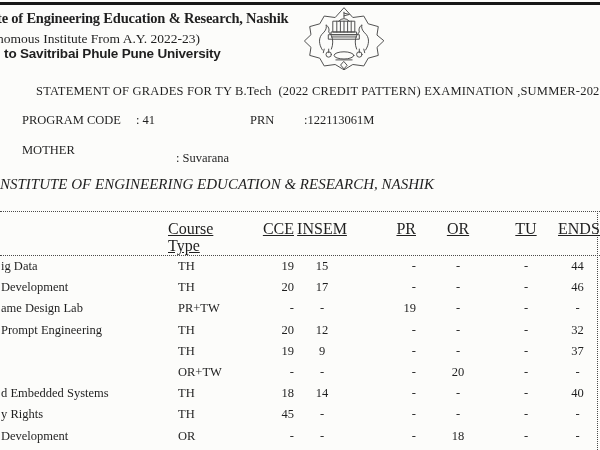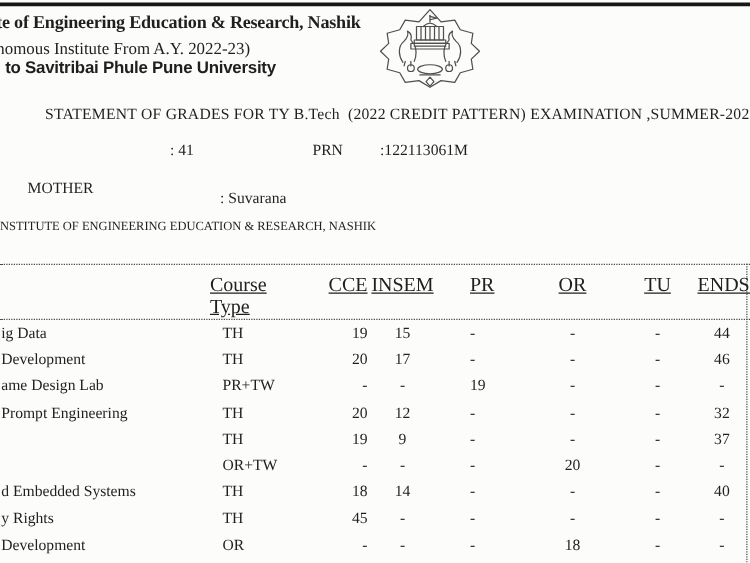--- a/index.html
+++ b/index.html
@@ -19,32 +19,32 @@
   .hdr3{top:46px;left:-3px;font-size:13.5px;font-weight:bold;font-family:"Liberation Sans",sans-serif;letter-spacing:-0.2px;}
   .crest{position:absolute;left:298px;top:5px;width:92px;height:72px;}
   .doc-title{top:84px;left:36px;font-size:12.5px;letter-spacing:0.2px;white-space:pre;}
   .lbl{font-size:12.5px;}
   .pc-label{top:113px;left:22px;}
   .pc-value{top:113px;left:136px;}
   .prn-label{top:113px;left:250px;}
   .prn-value{top:113px;left:304px;}
   .mother-label{top:143px;left:22px;}
   .mother-value{top:151px;left:136px;margin-left:40px;}
-  .institute-line{top:176px;left:0;font-size:10px;}
+  .institute-line{top:176px;left:0;font-size:15px;font-style:italic;}
   .edge-frag{top:192px;left:-4px;font-size:13px;color:#35505c;}
   .dotline{position:absolute;left:0;width:600px;border-top:1.5px dotted #4a4a4a;height:0;}
   .dl-a{top:211px;}
   .dl-b{top:255px;}
   .vline{position:absolute;left:597px;top:211px;height:239px;border-left:1.5px dotted #4a4a4a;width:0;}
   .th{position:absolute;top:220px;text-decoration:underline;}
   .th-coursetype{left:168px;width:58px;line-height:17px;white-space:normal;}
   .col-type{left:178px;}
   .col-cce{left:240px;width:54px;text-align:right;}
   .col-insem{left:295px;width:54px;text-align:center;}
-  .col-pr{left:376px;width:54px;text-align:left;}
+  .col-pr{left:362px;width:54px;text-align:right;}
   .col-or{left:431px;width:54px;text-align:center;}
   .col-tu{left:499px;width:54px;text-align:center;}
   .th-endsem{left:558px;white-space:nowrap;}
   .rows{position:absolute;top:256px;left:0;width:600px;}
   .trow{position:relative;height:21.2px;font-size:12.5px;}
   .trow .cell{position:absolute;top:3px;white-space:nowrap;}
   .cell-name{left:1px;}
   .cell-endsem{left:558px;width:39px;text-align:center;}
 </style>
 </head>
@@ -82,20 +82,21 @@
       <ellipse cx="50" cy="56" rx="11" ry="4"></ellipse>
       <circle cx="33" cy="55" r="3"></circle>
       <circle cx="67" cy="55" r="3"></circle>
       <line x1="41" y1="61" x2="59" y2="61"></line>
       <path d="M50 63 L53.5 67 L50 71 L46.5 67 Z"></path>
     </g>
   </svg>
 
   <div class="abs doc-title">STATEMENT OF GRADES FOR TY B.Tech  (2022 CREDIT PATTERN) EXAMINATION ,SUMMER-2025</div>
 
+  <div class="abs lbl pc-label">PROGRAM CODE</div>
   <div class="abs lbl pc-value">: 41</div>
   <div class="abs lbl prn-label">PRN</div>
   <div class="abs lbl prn-value">:122113061M</div>
   <div class="abs lbl mother-label">MOTHER</div>
   <div class="abs lbl mother-value">: Suvarana</div>
   <div class="abs institute-line">NSTITUTE OF ENGINEERING EDUCATION &amp; RESEARCH, NASHIK</div>
   <div class="abs edge-frag">)</div>
 
   <div class="dotline dl-a"></div>
   <div class="dotline dl-b"></div>

